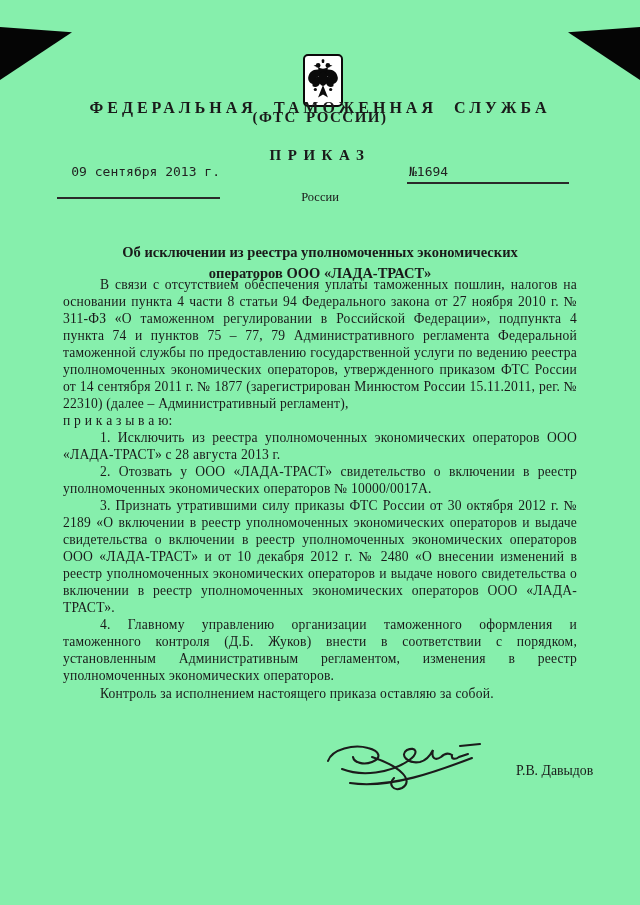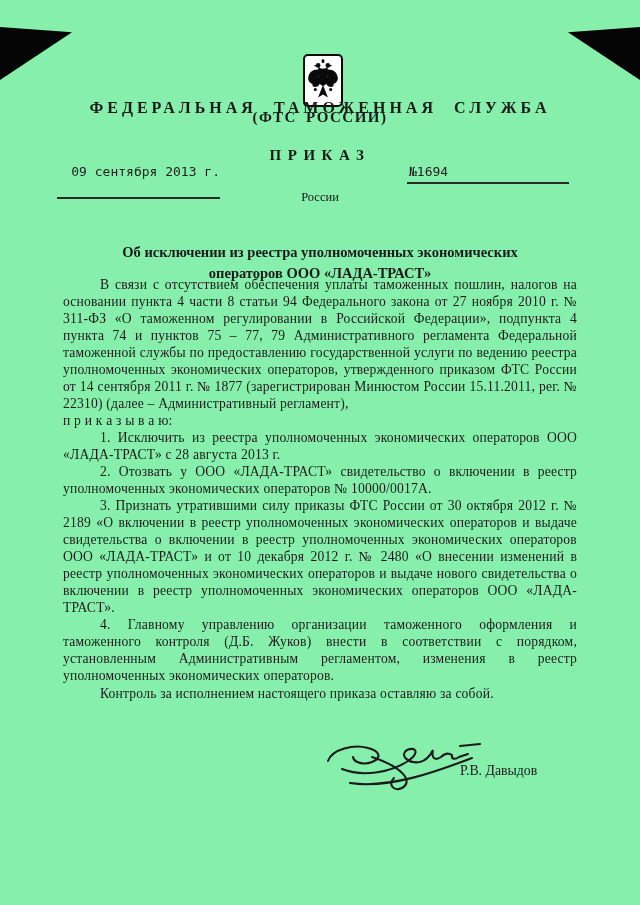--- a/index.html
+++ b/index.html
@@ -51,21 +51,21 @@
   .body-text {
     position:absolute; top:276px; left:63px; width:514px;
     font-size:13.6px; line-height:17px; text-align:justify;
     letter-spacing:0.2px;
   }
   .body-text p { margin:0; text-indent:37px; }
   .body-text p.no-indent { text-indent:0; }
   .body-text p.control { margin-top:1px; }
 
   .sig-position { position:absolute; left:66px; top:747px; font-size:13.8px; line-height:18px; white-space:nowrap; }
-  .sig-name { position:absolute; left:460px; top:763px; font-size:13.8px; white-space:nowrap; }
+  .sig-name { position:absolute; left:516px; top:763px; font-size:13.8px; white-space:nowrap; }
   .signature-svg { position:absolute; left:320px; top:737px; width:168px; height:58px; }
 </style>
 </head>
 <body>
 
 <div class="page">
 
   <div class="wedge wedge-left"></div>
   <div class="wedge wedge-right"></div>
 

